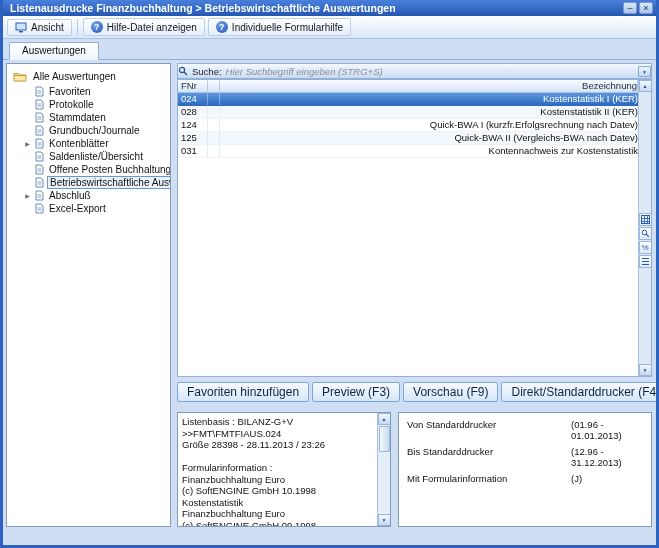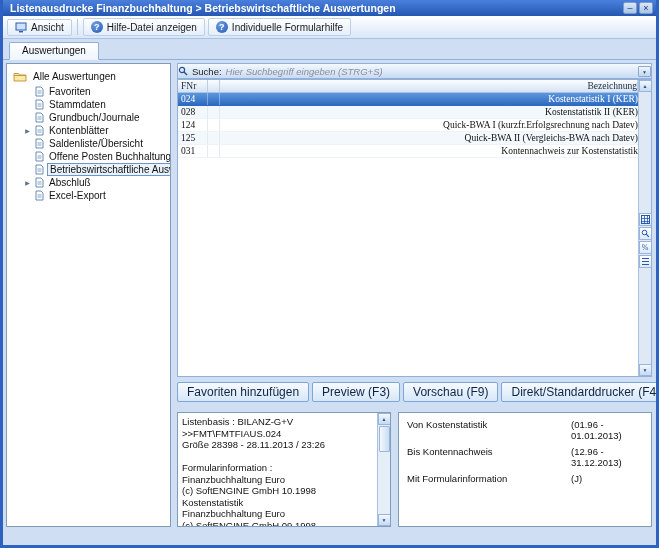--- a/index.html
+++ b/index.html
@@ -80,21 +80,21 @@
   }
   .searchbar input::placeholder { color: #8d9099; font-style: italic; }
   .ddbtn {
     width: 13px; height: 11px; font-size: 5px; line-height: 10px; text-align: center;
     background: linear-gradient(180deg, #eef5fd, #c3d8f1); color: #2c4f86;
     border: 1px solid #8aa8d0; border-radius: 1px; flex: none;
   }
   
   .tablewrap {
     position: absolute; left: 174px; right: 4px; top: 79px; height: 298px;
-    background: #fff; border: 1px solid #93b1d8; overflow: hidden; font-family: Liberation Serif, serif;
+    background: #fff; border: 1px solid #93b1d8; overflow: hidden;
   }
   .thead {
     display: flex; height: 13px; line-height: 12px;
     background: linear-gradient(180deg, #fbfdff, #d5e3f5);
     border-bottom: 1px solid #aac2e2; font-size: 9.5px; color: #21303f;
     padding-right: 13px;
   }
   .thead > div { border-right: 1px solid #b9cde8; padding-left: 3px; }
   .trow { display: flex; height: 13px; line-height: 12px; font-size: 9.5px; border-bottom: 1px solid #eef3fa; margin-right: 13px; }
   .trow:nth-child(odd) { background: #f3f8fd; }
@@ -201,20 +201,30 @@
 
     <div class="tree-item">
       <span class="exp"></span>
       <span class="pgico">
           <svg width="9" height="11" viewBox="0 0 9 11">
             <path d="M1 1h5l2 2v7H1z" fill="#fff" stroke="#6b8bb4"></path>
             <path d="M2.5 5h4M2.5 7h4" stroke="#7fa4d0"></path>
           </svg>
         </span>
       <span class="tlabel">Favoriten</span>
+    </div>
+    <div class="tree-item">
+      <span class="exp"></span>
+      <span class="pgico">
+          <svg width="9" height="11" viewBox="0 0 9 11">
+            <path d="M1 1h5l2 2v7H1z" fill="#fff" stroke="#6b8bb4"></path>
+            <path d="M2.5 5h4M2.5 7h4" stroke="#7fa4d0"></path>
+          </svg>
+        </span>
+      <span class="tlabel">Protokolle</span>
     </div>
     <div class="tree-item">
       <span class="exp"></span>
       <span class="pgico">
           <svg width="9" height="11" viewBox="0 0 9 11">
             <path d="M1 1h5l2 2v7H1z" fill="#fff" stroke="#6b8bb4"></path>
             <path d="M2.5 5h4M2.5 7h4" stroke="#7fa4d0"></path>
           </svg>
         </span>
       <span class="tlabel">Stammdaten</span>
@@ -386,25 +396,25 @@
     <div class="iscroll">
       <div class="sbtn">▲</div>
       <div class="thumb"></div>
       <div class="push"></div>
       <div class="sbtn">▼</div>
     </div>
   </div>
 
   <div class="paramspanel">
     <div class="prow">
-      <div class="plabel">Von Kostenstatistik</div>
+      <div class="plabel">Von Standarddrucker</div>
       <div class="pvalue">(01.96 - 01.01.2013)</div>
     </div>
     <div class="prow">
-      <div class="plabel">Bis Kontennachweis</div>
+      <div class="plabel">Bis Standarddrucker</div>
       <div class="pvalue">(12.96 - 31.12.2013)</div>
     </div>
     <div class="prow">
       <div class="plabel">Mit Formularinformation</div>
       <div class="pvalue">(J)</div>
     </div>
   </div>
 
 </div>
 

